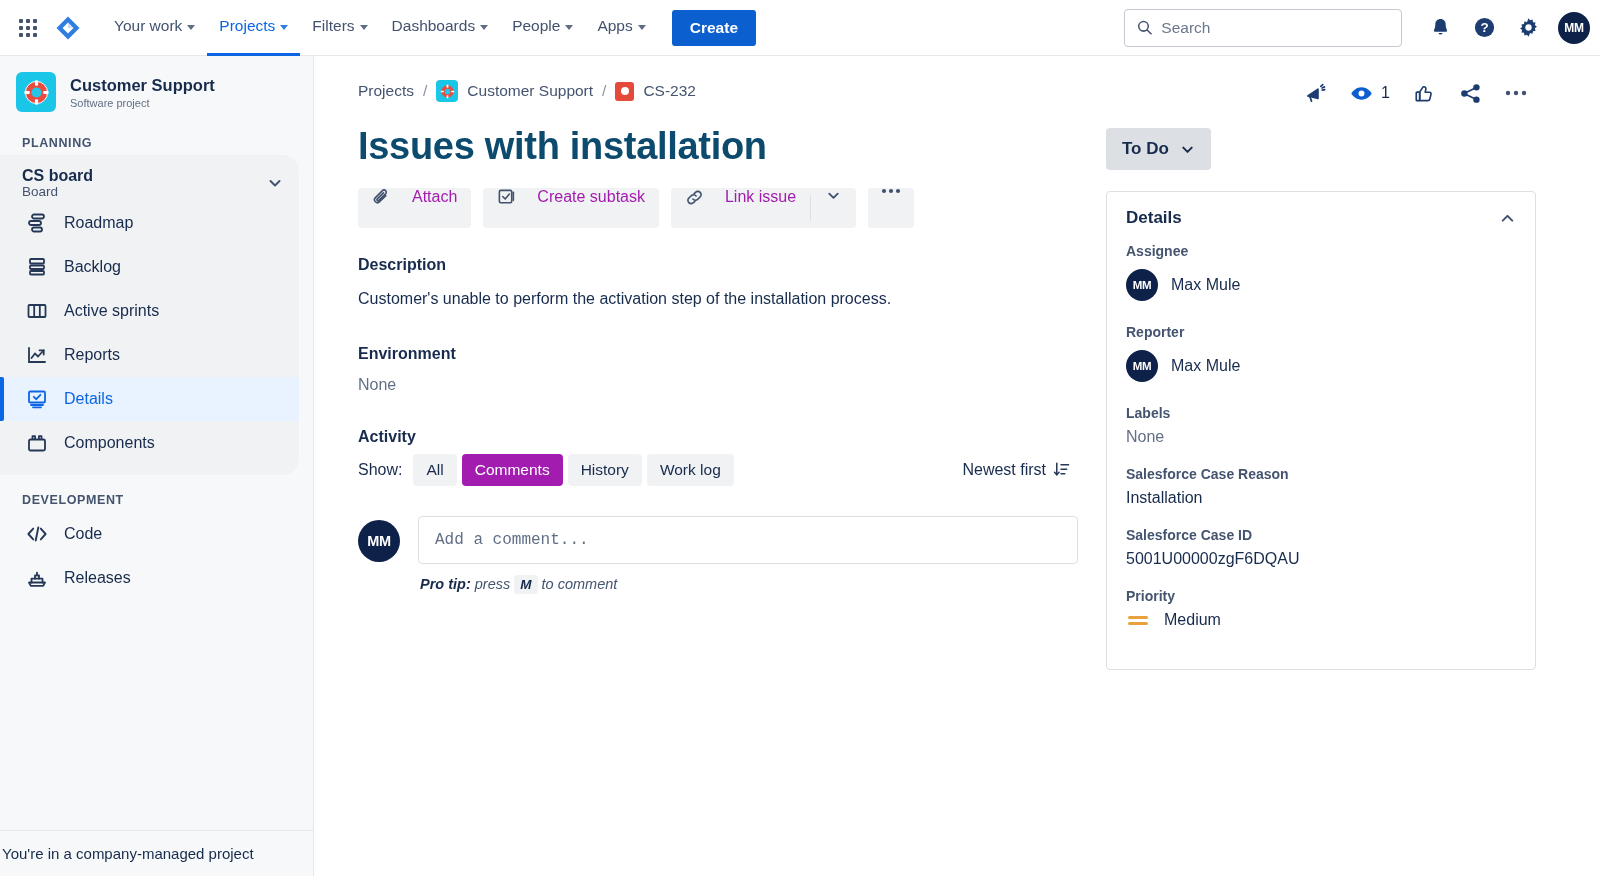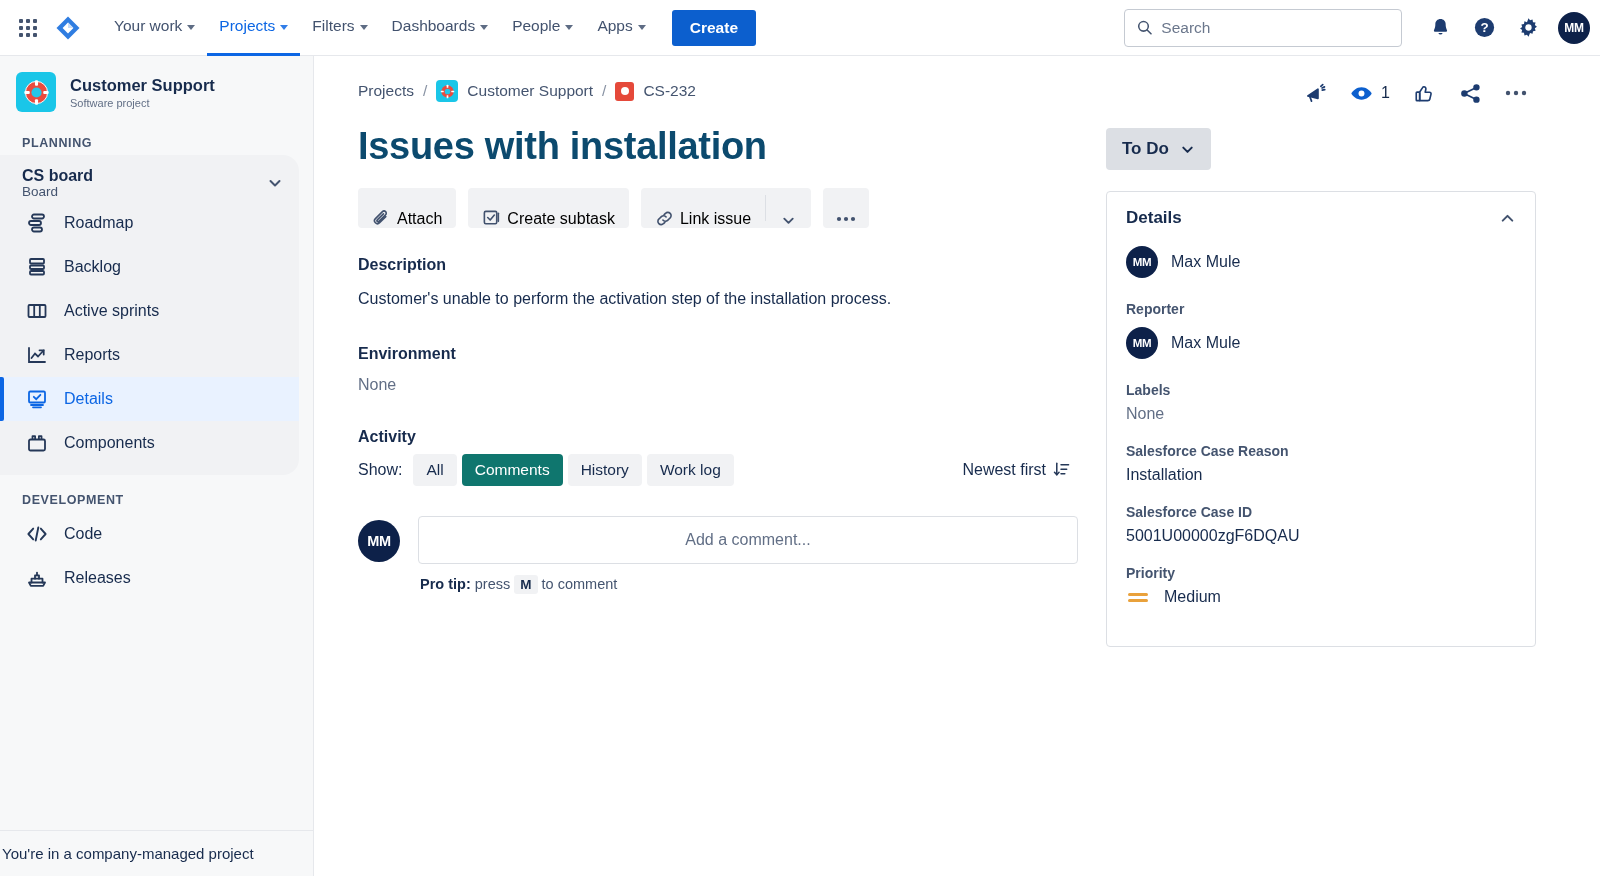--- a/index.html
+++ b/index.html
@@ -127,22 +127,22 @@
   .bc-bug-ico i { width:8px;height:8px;border-radius:50%;background:#fff;display:block; }
 
   .issue-title {
     font-size: 38px; font-weight: bold; color: #0c4a6e;
     letter-spacing: -0.3px; margin: 10px 0 18px 0; line-height:1.2;
   }
   .actions { display: flex; align-items: center; gap: 12px; margin-bottom: 28px; }
   .abtn {
     background: #f1f2f4; border: none; border-radius: 4px;
     height: 40px; padding: 0 14px;
-    display: flex; align-items: flex-end; gap: 6px;
-    font-size: 16px; color: #000000; cursor: pointer;
+    display: flex; align-items: flex-start; gap: 21px;
+    font-size: 16px; color: #a21caf; cursor: pointer;
     font-family: "Liberation Sans", sans-serif;
   }
   .btn-split { display:flex; background:#f1f2f4; border-radius:4px; }
   .btn-split .abtn { border-radius:0; background:transparent; }
   .btn-split .abtn:first-child { border-radius: 4px 0 0 4px; }
   .split-div { width:1px; background:#dcdfe4; margin: 7px 0; }
   .btn-split .split-chev { border-radius: 0 4px 4px 0; padding: 0 15px; }
   .abtn.dots { padding: 0 13px; letter-spacing: 2.5px; font-size: 20px; line-height:0; padding-bottom:6px; }
 
   .sect-h { font-size: 16px; font-weight: bold; color: #172b4d; margin-bottom: 13px; }
@@ -151,42 +151,42 @@
   .block { margin-bottom: 34px; }
 
   .activity-row { display:flex; align-items:center; margin-top: 8px; }
   .show-label { font-size: 16px; color: #172b4d; margin-right: 11px; }
   .filters { display:flex; gap: 5px; }
   .fbtn {
     background: #f1f2f4; border: none; border-radius: 4px;
     padding: 7px 13px; font-size: 15.5px; color: #172b4d; cursor: pointer;
     font-family: "Liberation Sans", sans-serif;
   }
-  .fbtn.active { background: #0f766e; color: #fff; }
+  .fbtn.active { background: #a21caf; color: #fff; }
   .sortbtn {
     margin-left: auto; display:flex; align-items:center; gap:7px;
     background:transparent;border:none;cursor:pointer;
     font-size: 16px; color: #172b4d; padding: 6px 8px; border-radius:4px;
     font-family: "Liberation Sans", sans-serif;
   }
 
   .comment-row { display:flex; gap: 18px; align-items: flex-start; margin-top: 30px; }
   .avatar-comment { width: 42px; height: 42px; font-size: 14.5px; margin-top:4px; }
   .comment-wrap { flex: 1; }
   .comment-box {
     border: 1px solid #dcdfe4; border-radius: 4px; background: #fff;
     height: 48px; display:flex; align-items:center; padding: 0 16px;
     cursor: text;
   }
   .comment-box input {
     border:none;outline:none;width:100%;font-size:16px;color:#be185d;
-    font-family:Liberation Sans, sans-serif; background:transparent;text-align:center;
+    font-family:Liberation Mono, monospace; background:transparent;
   }
   .comment-box input::placeholder { color:#626f86; }
-  .protip { margin-top: 12px; font-size: 14.5px; color: #44546f; padding-left: 2px; }
+  .protip { margin-top: 12px; font-size: 14.5px; color: #44546f; padding-left: 2px; font-style: italic; }
   .protip b { color:#172b4d; }
   .kbd {
     background:#f1f2f4; border-radius:3px; padding: 2px 6px;
     font-size: 13.5px; color: #172b4d; font-weight:600;
     font-family:"Liberation Sans", sans-serif;
   }
 
   
   .right-col { width: 430px; flex: none; }
   .status-btn {
@@ -607,20 +607,21 @@
       <div class="details-card">
         <div class="details-head">
           <span class="details-title">Details</span>
           <svg width="17" height="17" viewBox="0 0 16 16">
             <path d="M3.5 10 L8 5.5 L12.5 10" fill="none" stroke="#42526e" stroke-width="1.9" stroke-linecap="round" stroke-linejoin="round"></path>
           </svg>
         </div>
         <div class="details-body">
 
           <div class="field">
+            <div class="field-label">Assignee</div>
             <div class="user-val">
               <span class="avatar avatar-field">MM</span>
               <span class="field-val">Max Mule</span>
             </div>
           </div>
 
           <div class="field">
             <div class="field-label">Reporter</div>
             <div class="user-val">
               <span class="avatar avatar-field">MM</span>

